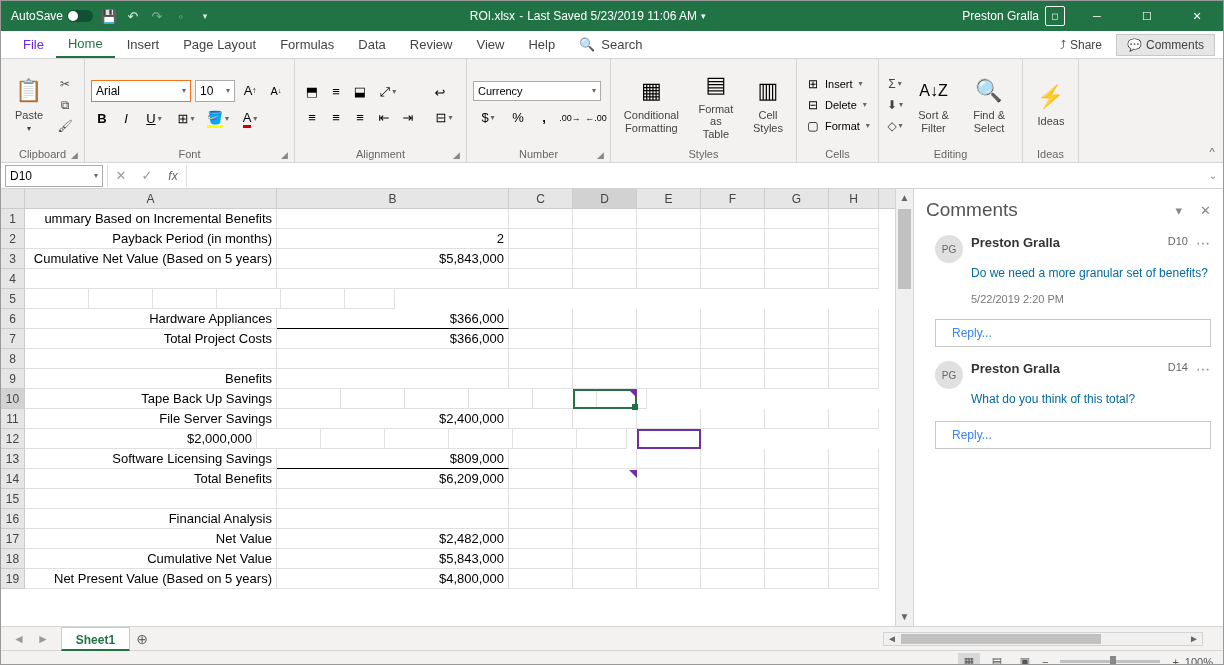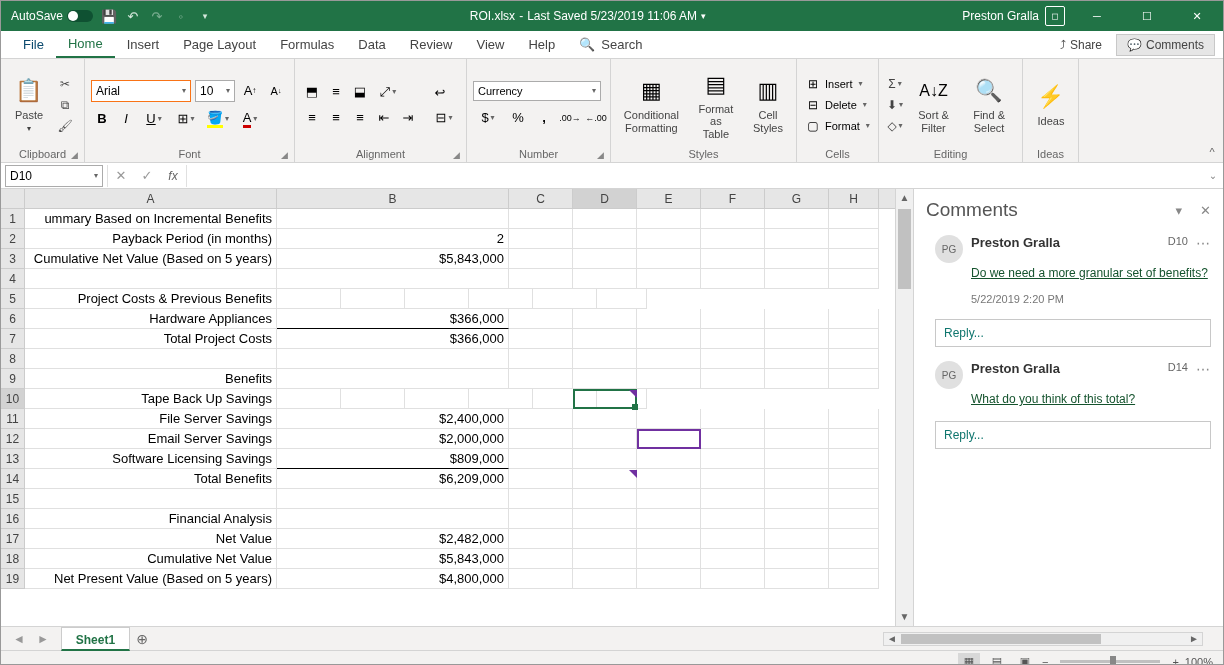--- a/index.html
+++ b/index.html
@@ -15,21 +15,21 @@
 .titlebar-center { flex: 1; text-align: center; display: flex; justify-content: center; align-items: center; gap: 4px; }
 .titlebar-right { display: flex; align-items: center; gap: 14px; padding-right: 8px; }
 .win-btn { width: 36px; height: 30px; display: flex; align-items: center; justify-content: center; font-size: 11px; }
 .user-area { display: flex; align-items: center; gap: 6px; }
 .user-icon { width: 20px; height: 20px; border: 1px solid #fff; border-radius: 2px; display: flex; align-items: center; justify-content: center; font-size: 9px; }
 
 
 .ribbon-tabs { height: 28px; background: #fff; border-bottom: 1px solid #d4d4d4; display: flex; align-items: center; padding-left: 10px; font-size: 13px; }
 .tab { padding: 0 12px; height: 100%; display: flex; align-items: center; color: #444; cursor: pointer; }
 .tab.active { color: #217346; border-bottom: 2px solid #217346; }
-.tab.file { color: #0c4a6e; }
+.tab.file { color: #6d28d9; }
 .ribbon-tabs-right { margin-left: auto; display: flex; gap: 6px; padding-right: 8px; align-items: center; }
 .share-btn { display: flex; align-items: center; gap: 4px; padding: 3px 8px; color: #444; font-size: 12px; }
 .comments-btn { display: flex; align-items: center; gap: 4px; padding: 3px 10px; background: #e6e6e6; color: #444; font-size: 12px; border: 1px solid #c8c8c8; }
 
 
 .ribbon { height: 104px; background: #f3f2f1; border-bottom: 1px solid #d4d4d4; display: flex; font-size: 12px; }
 .ribbon-group { border-right: 1px solid #d4d4d4; display: flex; flex-direction: column; padding: 4px 6px 2px; }
 .ribbon-group-content { flex: 1; display: flex; align-items: center; gap: 4px; }
 .ribbon-group-label { text-align: center; font-size: 11px; color: #666; padding-top: 2px; position: relative; }
 .ribbon-group-label .launcher { position: absolute; right: 0; bottom: 0; font-size: 9px; color: #888; }
@@ -115,23 +115,23 @@
 .comments-pane { width: 310px; border-left: 1px solid #d4d4d4; background: #fff; padding: 10px 12px; display: flex; flex-direction: column; gap: 14px; }
 .comments-header { display: flex; align-items: center; justify-content: space-between; font-size: 19px; color: #555; }
 .comments-header-icons { display: flex; gap: 18px; font-size: 13px; color: #888; }
 .comment-card { border-left: 3px solid transparent; padding-left: 6px; }
 .comment-top { display: flex; gap: 8px; }
 .avatar { width: 28px; height: 28px; border-radius: 50%; background: #e0e0e0; display: flex; align-items: center; justify-content: center; font-size: 10px; color: #666; }
 .comment-meta { flex: 1; }
 .comment-name { font-size: 13px; font-weight: 600; color: #333; }
 .comment-ref { font-size: 11px; color: #666; }
 .comment-more { font-size: 14px; color: #888; letter-spacing: 1px; }
-.comment-body { font-size: 12px; color: #14532d; margin-left: 36px; margin-top: 2px; line-height: 1.35; text-decoration: underline; }
+.comment-body { font-size: 12px; color: #0369a1; margin-left: 36px; margin-top: 2px; line-height: 1.35; }
 .comment-date { font-size: 11px; color: #777; margin-left: 36px; margin-top: 12px; }
-.reply-box { height: 28px; border: 1px solid #c8c8c8; margin-top: 14px; padding: 0 8px; font-size: 12px; color: #0f766e; display: flex; align-items: center; }
+.reply-box { height: 28px; border: 1px solid #c8c8c8; margin-top: 14px; padding: 0 16px; font-size: 12px; color: #3b82f6; display: flex; align-items: center; }
 
 
 .sheet-tabs { height: 24px; border-top: 1px solid #d4d4d4; display: flex; align-items: center; background: #f3f2f1; font-size: 12px; }
 .sheet-nav { display: flex; gap: 0; padding: 0 6px; color: #999; }
 .sheet-nav span { padding: 0 6px; }
 .sheet-tab { padding: 0 14px; height: 24px; line-height: 24px; background: #fff; border: 1px solid #ccc; border-bottom: 2px solid #217346; font-weight: 600; color: #217346; }
 .add-sheet { width: 24px; text-align: center; color: #666; font-size: 14px; }
 .hscroll-area { flex: 1; display: flex; align-items: center; justify-content: flex-end; padding-right: 20px; }
 .hscroll { width: 320px; height: 14px; background: #f0f0f0; border: 1px solid #d4d4d4; display: flex; }
 .hscroll .scroll-btn { width: 16px; height: 100%; line-height: 12px; }
@@ -447,21 +447,20 @@
           <div class="cell col-B right"></div>
           <div class="cell col-C right"></div>
           <div class="cell col-D right"></div>
           <div class="cell col-E right"></div>
           <div class="cell col-F right"></div>
           <div class="cell col-G right"></div>
           <div class="cell col-H right"></div>
         </div>
         <div class="row">
           <div class="row-h">5</div>
-          <div class="cell col-A right bold">Project Costs &amp; Previous Benefits</div>
           <div class="cell col-C right"></div>
           <div class="cell col-D right"></div>
           <div class="cell col-E right"></div>
           <div class="cell col-F right"></div>
           <div class="cell col-G right"></div>
           <div class="cell col-H right"></div>
         </div>
         <div class="row">
           <div class="row-h">6</div>
           <div class="cell col-A right">Hardware Appliances</div>
@@ -522,21 +521,20 @@
           <div class="cell col-B right">$2,400,000</div>
           <div class="cell col-C right"></div>
           <div class="cell col-D right"></div>
           <div class="cell col-E right"></div>
           <div class="cell col-F right"></div>
           <div class="cell col-G right"></div>
           <div class="cell col-H right"></div>
         </div>
         <div class="row">
           <div class="row-h">12</div>
-          <div class="cell col-A right">Email Server Savings</div>
           <div class="cell col-B right">$2,000,000</div>
           <div class="cell col-C right"></div>
           <div class="cell col-D right"></div>
           <div class="cell col-E right"></div>
           <div class="cell col-F right"></div>
           <div class="cell col-G right"></div>
           <div class="cell col-H right"></div>
         </div>
         <div class="row">
           <div class="row-h">13</div>

